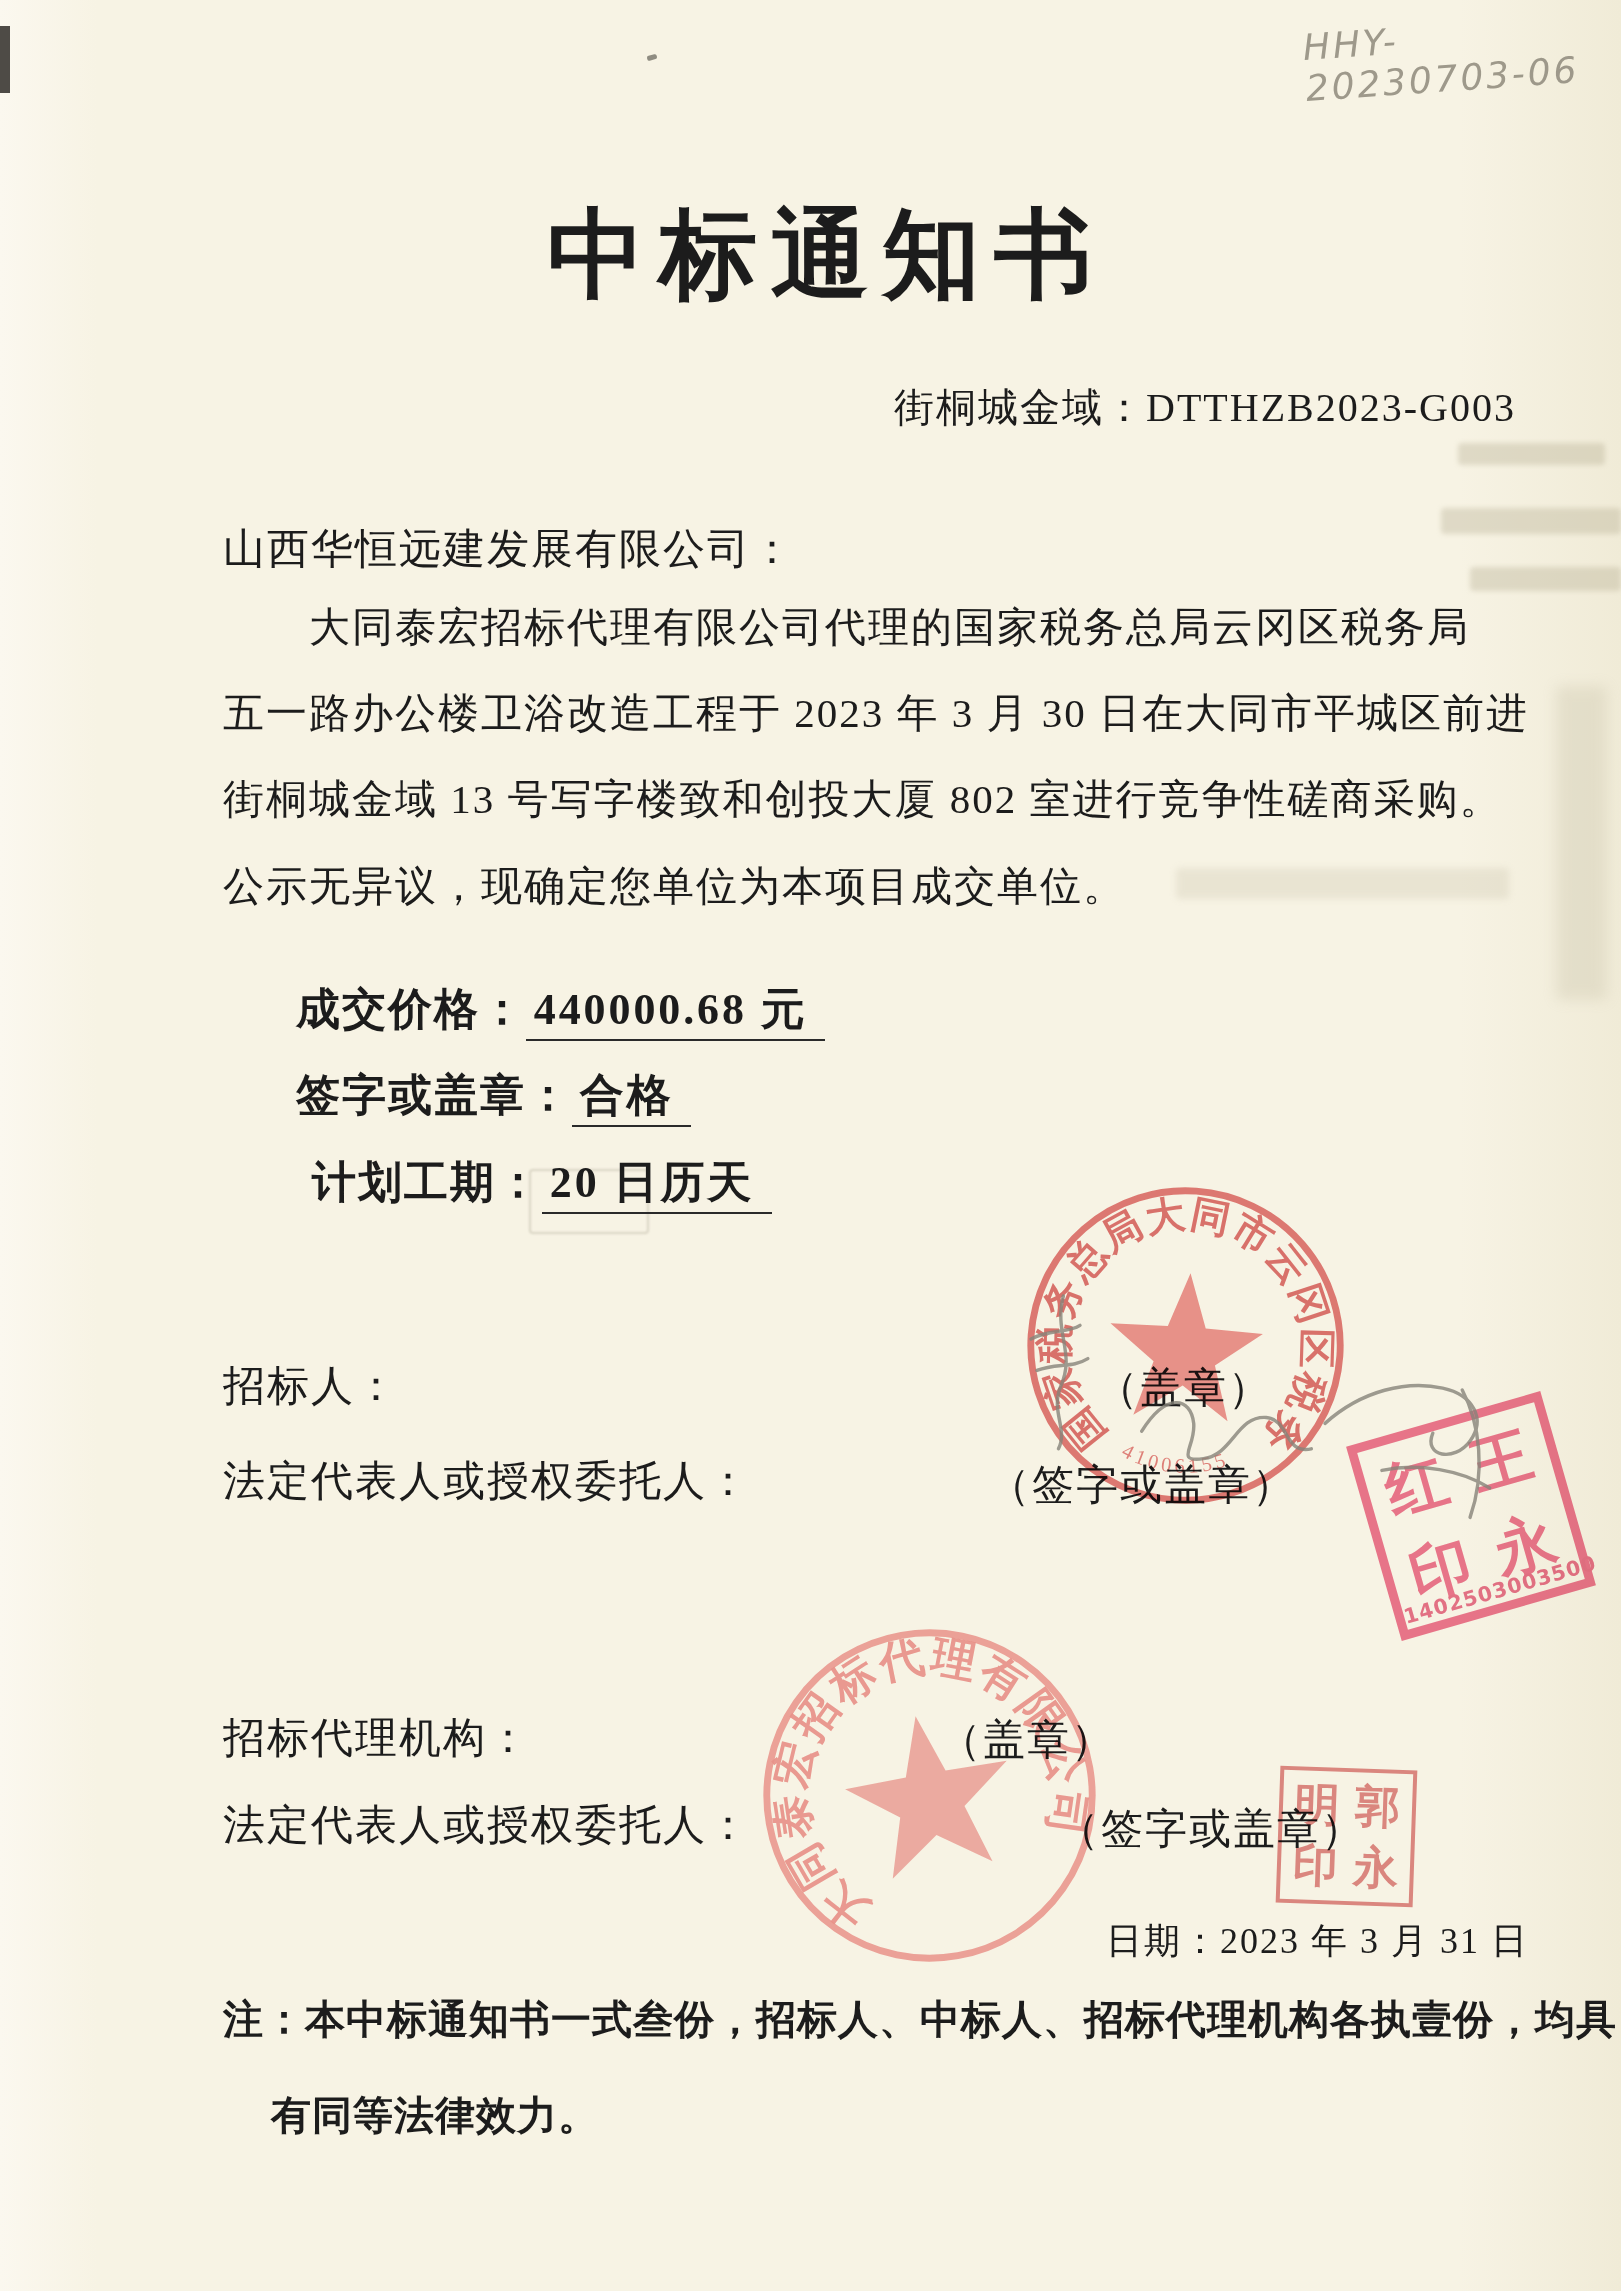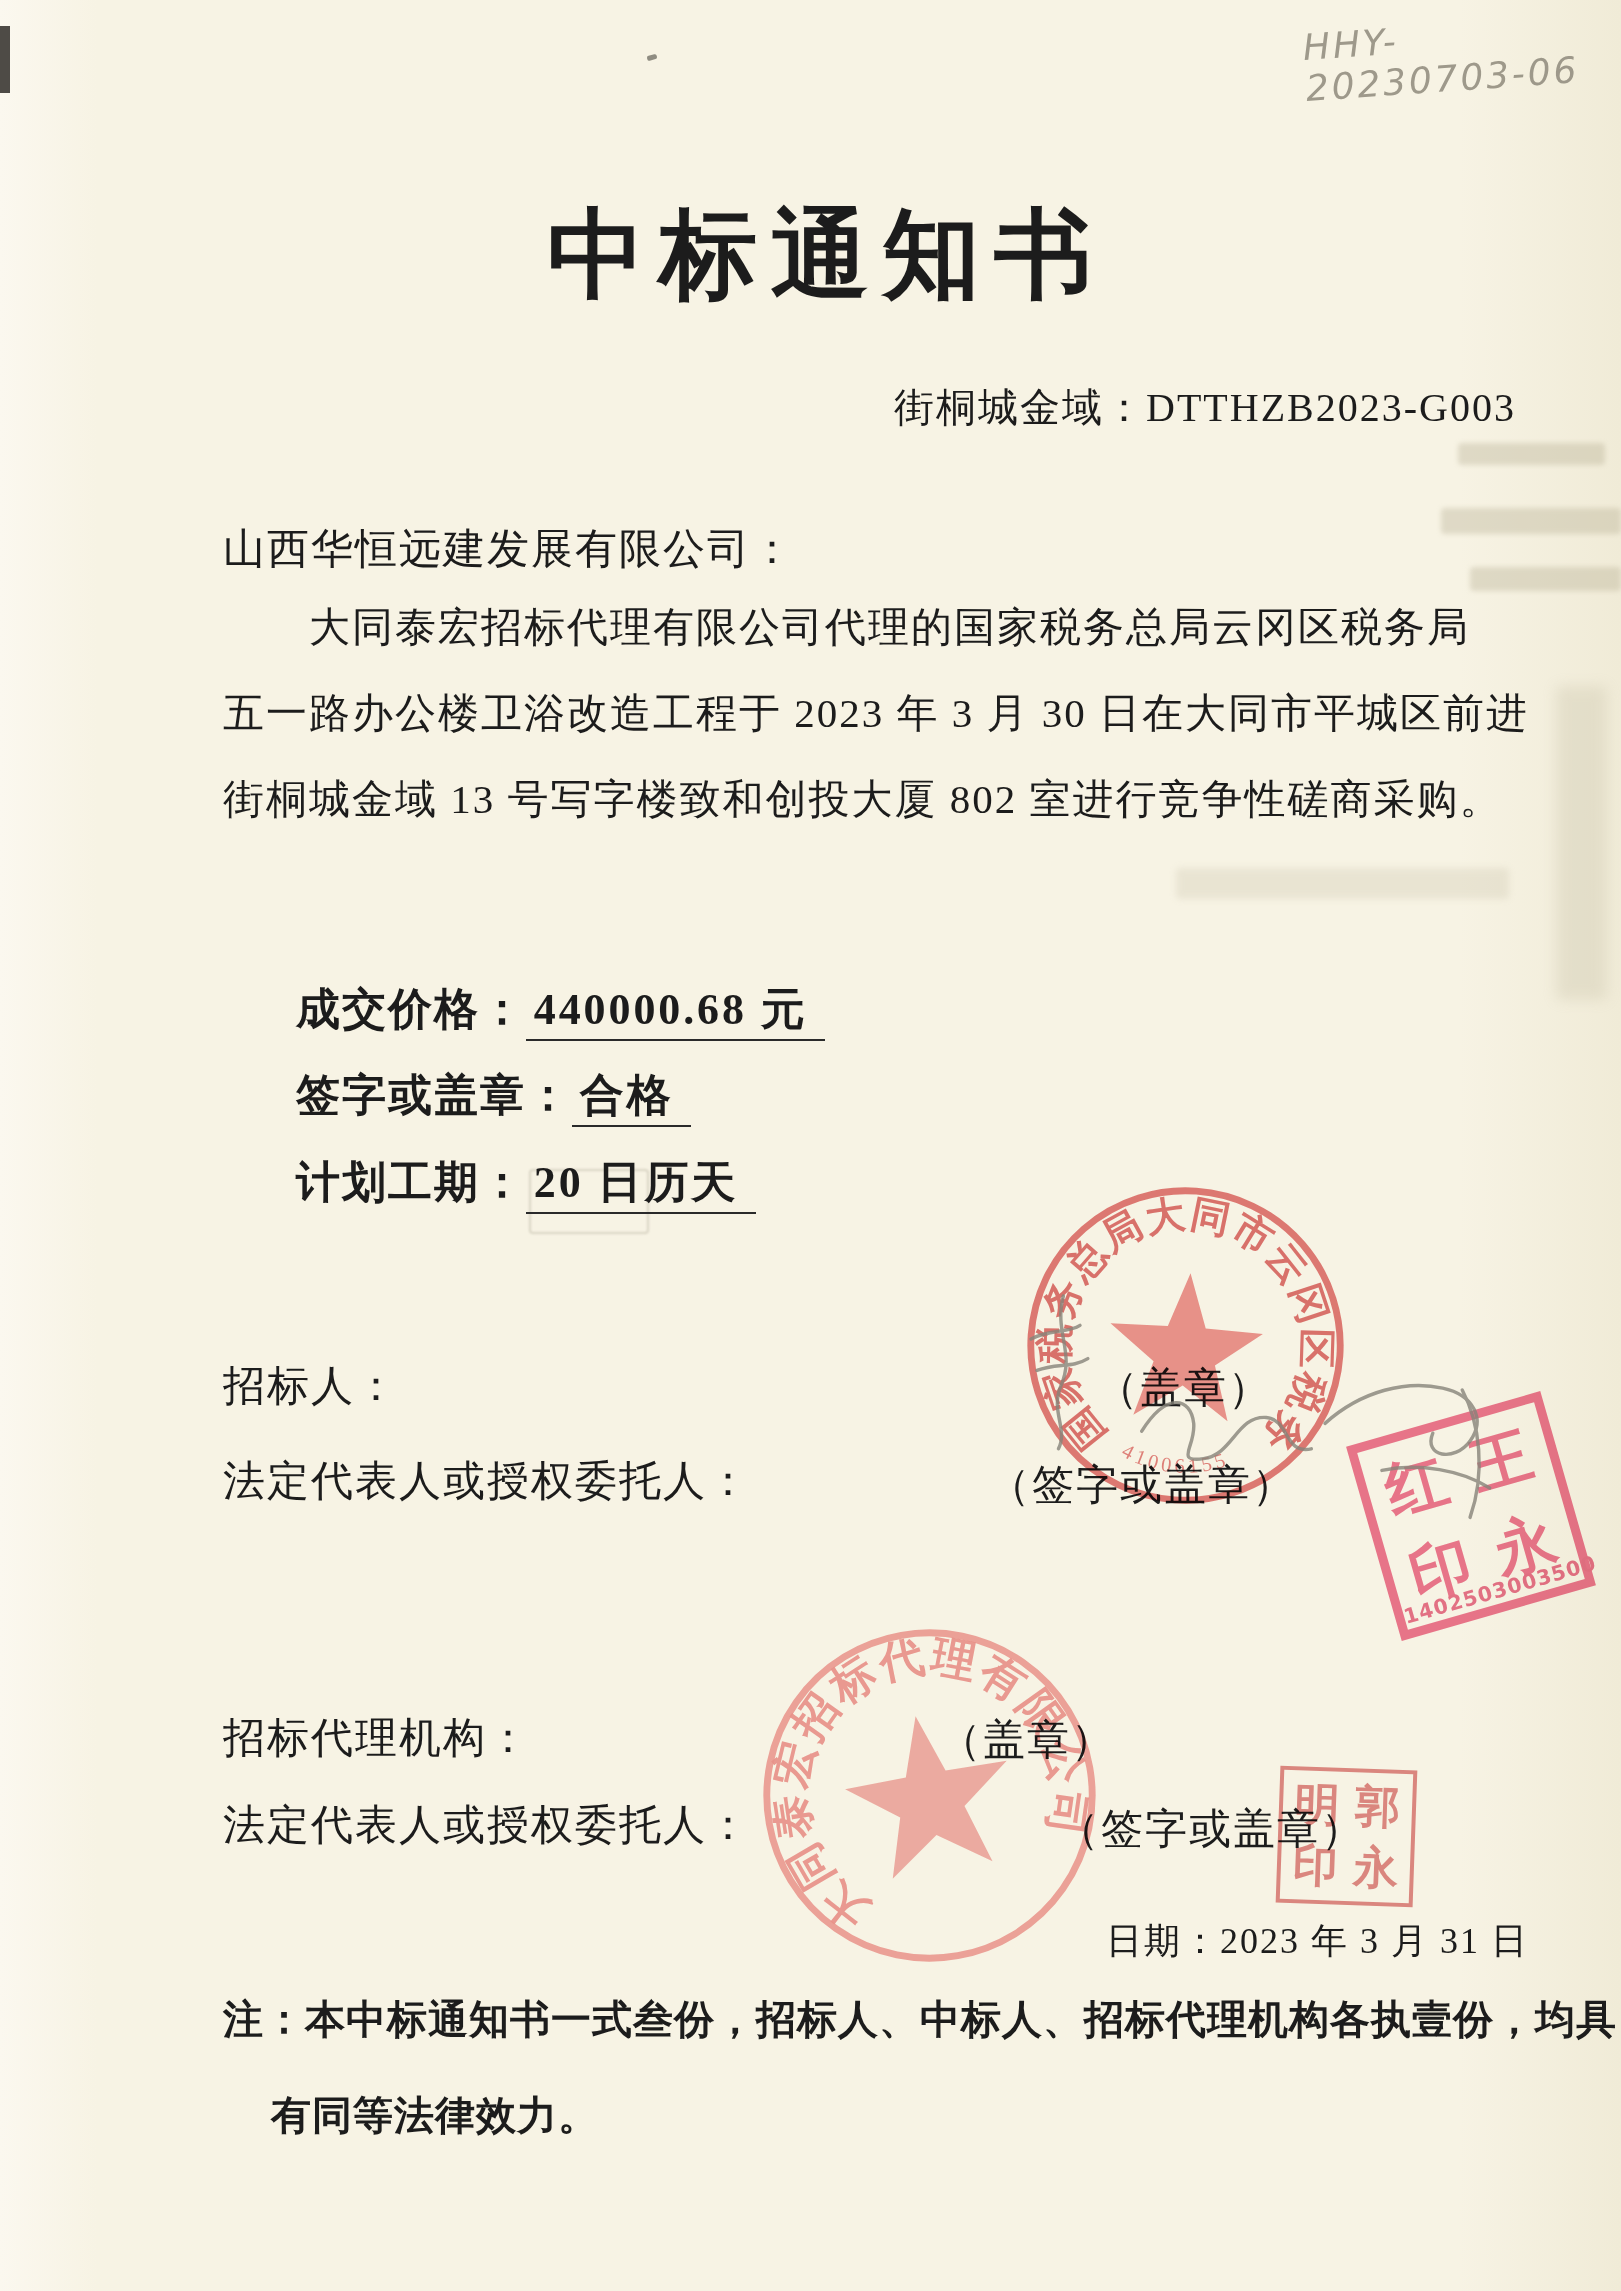--- a/index.html
+++ b/index.html
@@ -19,21 +19,21 @@
   .project-line .val{font-family:"Liberation Serif","DejaVu Serif",serif;}
   
   .addressee{left:223px;top:521px;font-size:42px;letter-spacing:2px;}
   .para-line{left:223px;width:1235px;font-size:41px;letter-spacing:2px;white-space:nowrap;}
   .pl0{top:600px;padding-left:86px;}
   .pl1{top:686px;}
   .pl2{top:772px;}
   .pl3{top:859px;}
   
   .field{left:296px;font-size:44px;font-weight:600;letter-spacing:2px;}
-  .f0{top:980px;}.f1{top:1066px;}.f2{top:1153px;}
+  .f0{top:980px;}.f1{top:1066px;}.f2{top:1153px;margin-left:16px;}
   .f-value{border-bottom:2.9px solid #2a2a2a;padding:0 17.6px 4.9px 7.8px;letter-spacing:2.9px;}
   
   .sig{font-size:42px;letter-spacing:2px;}
   .t-party{left:223px;top:1358px;}
   .t-seal-hint{left:1096px;top:1360px;}
   .t-rep{left:223px;top:1453px;}
   .t-sign-hint{left:988px;top:1457px;}
   .a-party{left:223px;top:1710px;}
   .a-seal-hint{left:939px;top:1712px;}
   .a-rep{left:223px;top:1797px;}
@@ -87,20 +87,21 @@
   <h1 class="abs title">中标通知书</h1>
 
   <div class="abs project-line">
     <span>街桐城金域：</span><span class="val">DTTHZB2023-G003</span>
   </div>
 
   <div class="abs para-line pl0">大同泰宏招标代理有限公司代理的国家税务总局云冈区税务局</div>
   <div class="abs addressee">山西华恒远建发展有限公司：</div>
   <div class="abs para-line pl1">五一路办公楼卫浴改造工程于 2023 年 3 月 30 日在大同市平城区前进</div>
   <div class="abs para-line pl2">街桐城金域 13 号写字楼致和创投大厦 802 室进行竞争性磋商采购。</div>
+  <div class="abs para-line pl3">公示无异议，现确定您单位为本项目成交单位。</div>
 
   <div class="abs field f0">
     <span>成交价格：</span><span class="f-value">440000.68 元</span>
   </div>
   <div class="abs field f1">
     <span>签字或盖章：</span><span class="f-value">合格</span>
   </div>
   <div class="abs field f2">
     <span>计划工期：</span><span class="f-value">20 日历天</span>
   </div>

